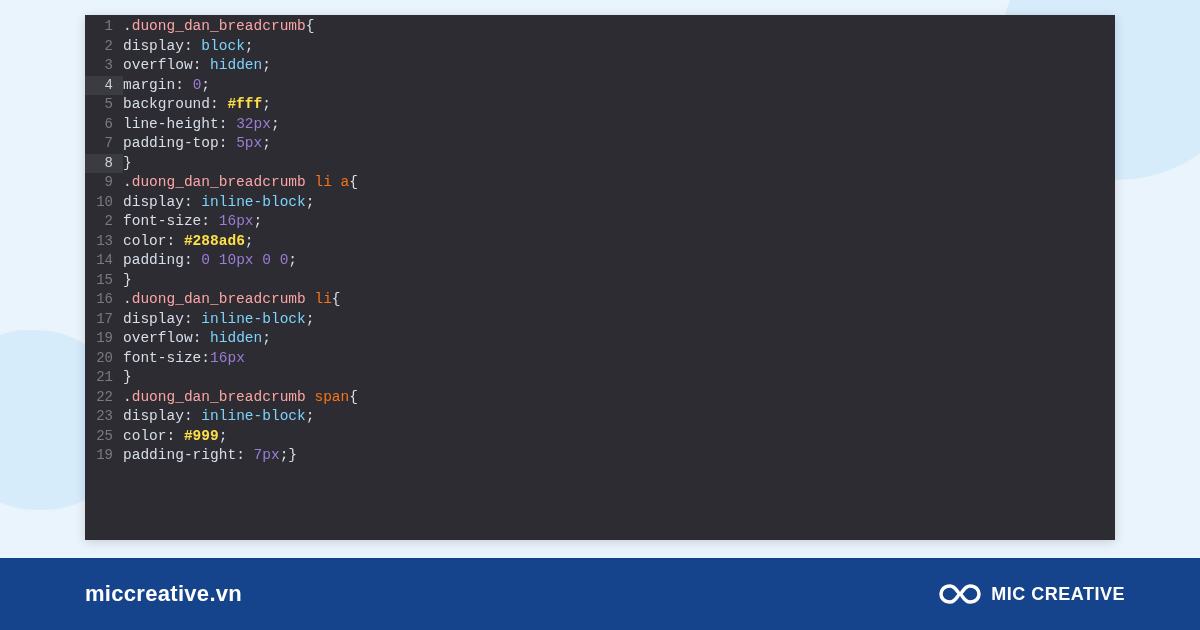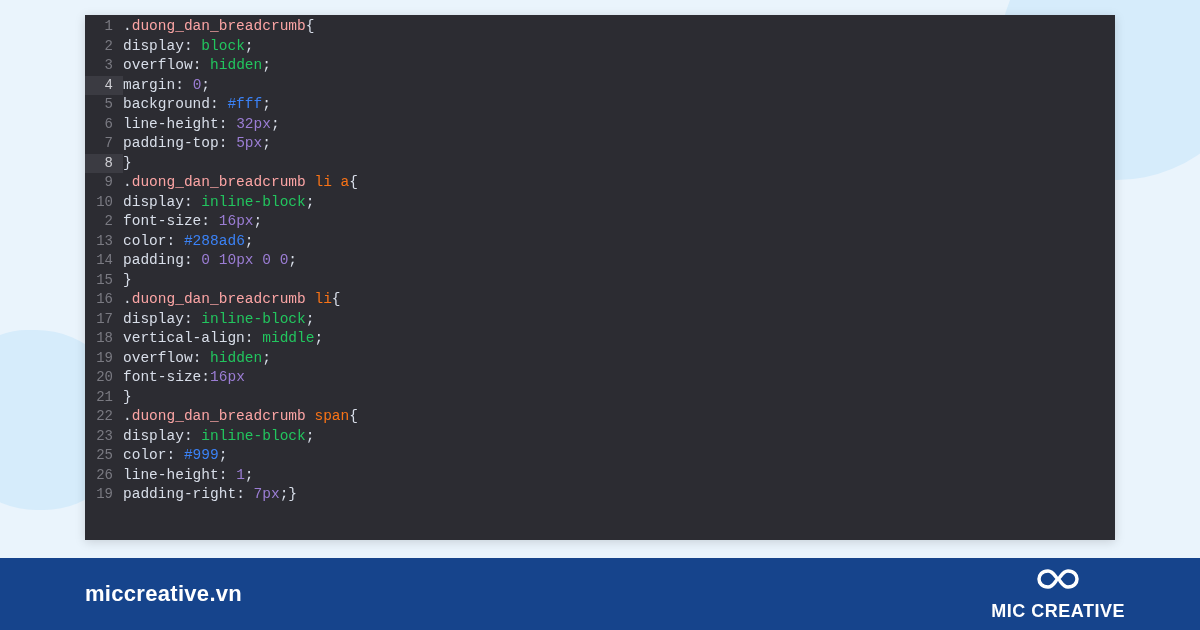--- a/index.html
+++ b/index.html
@@ -56,23 +56,23 @@
     user-select: none;
     font-size: 14px;
   }
   .gutter.active {
     background: #3b3b42;
     color: #cfcfd4;
   }
   .content { flex: 1; }
   .tok-sel     { color: #f97316; }  
   .tok-prop    { color: #d8dee9; margin-top: 8px; }  
-  .tok-val     { color: #22c55e; }  
+  .tok-val     { color: #7dd3fc; }  
   .tok-num     { color: #9b7dd4; }  
-  .tok-hex     { color: #3b82f6; }  
+  .tok-hex     { color: #fde047; font-weight: bold; }  
   .tok-punc    { color: #d8dee9; }  
   .tok-kclass  { color: #fca5a5; }  
   .footer {
     position: absolute;
     bottom: 0;
     left: 0;
     width: 1200px;
     height: 72px;
     background: #16448c;
     display: flex;
@@ -88,21 +88,20 @@
     letter-spacing: 0.3px;
   }
   .footer-logo {
     display: flex;
     align-items: center;
     gap: 10px;
     font-family: Arial, sans-serif;
     font-weight: 700;
     font-size: 18px;
     letter-spacing: 0.5px;
-    flex-direction: column;
   }
   .logo-mark svg { display: block; }
 </style>
 </head>
 <body>
 
 <div class="bg-shape-1"></div>
 <div class="bg-shape-2"></div>
 
 <div class="editor">
@@ -116,28 +115,26 @@
       <div class="line"><div class="gutter">7</div><div class="content"><span class="tok-prop">padding-top</span><span class="tok-punc">: </span><span class="tok-num">5px</span><span class="tok-punc">;</span></div></div>
       <div class="line"><div class="gutter active">8</div><div class="content"><span class="tok-punc">}</span></div></div>
       <div class="line"><div class="gutter">9</div><div class="content"><span class="tok-punc">.</span><span class="tok-kclass">duong_dan_breadcrumb</span><span class="tok-punc"> </span><span class="tok-sel">li</span><span class="tok-punc"> </span><span class="tok-sel">a</span><span class="tok-punc">{</span></div></div>
       <div class="line"><div class="gutter">10</div><div class="content"><span class="tok-prop">display</span><span class="tok-punc">: </span><span class="tok-val">inline-block</span><span class="tok-punc">;</span></div></div>
       <div class="line"><div class="gutter">2</div><div class="content"><span class="tok-prop">font-size</span><span class="tok-punc">: </span><span class="tok-num">16px</span><span class="tok-punc">;</span></div></div>
       <div class="line"><div class="gutter">13</div><div class="content"><span class="tok-prop">color</span><span class="tok-punc">: </span><span class="tok-hex">#288ad6</span><span class="tok-punc">;</span></div></div>
       <div class="line"><div class="gutter">14</div><div class="content"><span class="tok-prop">padding</span><span class="tok-punc">: </span><span class="tok-num">0</span><span class="tok-punc"> </span><span class="tok-num">10px</span><span class="tok-punc"> </span><span class="tok-num">0</span><span class="tok-punc"> </span><span class="tok-num">0</span><span class="tok-punc">;</span></div></div>
       <div class="line"><div class="gutter">15</div><div class="content"><span class="tok-punc">}</span></div></div>
       <div class="line"><div class="gutter">16</div><div class="content"><span class="tok-punc">.</span><span class="tok-kclass">duong_dan_breadcrumb</span><span class="tok-punc"> </span><span class="tok-sel">li</span><span class="tok-punc">{</span></div></div>
       <div class="line"><div class="gutter">17</div><div class="content"><span class="tok-prop">display</span><span class="tok-punc">: </span><span class="tok-val">inline-block</span><span class="tok-punc">;</span></div></div>
-      <div class="line"><div class="gutter">18</div><div class="content"><span class="tok-prop">vertical-align</span><span class="tok-punc">: </span><span class="tok-val">middle</span><span class="tok-punc">;</span></div></div>
       <div class="line"><div class="gutter">19</div><div class="content"><span class="tok-prop">overflow</span><span class="tok-punc">: </span><span class="tok-val">hidden</span><span class="tok-punc">;</span></div></div>
       <div class="line"><div class="gutter">20</div><div class="content"><span class="tok-prop">font-size</span><span class="tok-punc">:</span><span class="tok-num">16px</span></div></div>
       <div class="line"><div class="gutter">21</div><div class="content"><span class="tok-punc">}</span></div></div>
       <div class="line"><div class="gutter">22</div><div class="content"><span class="tok-punc">.</span><span class="tok-kclass">duong_dan_breadcrumb</span><span class="tok-punc"> </span><span class="tok-sel">span</span><span class="tok-punc">{</span></div></div>
       <div class="line"><div class="gutter">23</div><div class="content"><span class="tok-prop">display</span><span class="tok-punc">: </span><span class="tok-val">inline-block</span><span class="tok-punc">;</span></div></div>
       <div class="line"><div class="gutter">25</div><div class="content"><span class="tok-prop">color</span><span class="tok-punc">: </span><span class="tok-hex">#999</span><span class="tok-punc">;</span></div></div>
-      <div class="line"><div class="gutter">26</div><div class="content"><span class="tok-prop">line-height</span><span class="tok-punc">: </span><span class="tok-num">1</span><span class="tok-punc">;</span></div></div>
       <div class="line"><div class="gutter">19</div><div class="content"><span class="tok-prop">padding-right</span><span class="tok-punc">: </span><span class="tok-num">7px</span><span class="tok-punc">;}</span></div></div>
     </div>
 </div>
 
 <div class="footer">
   <div class="footer-url">miccreative.vn</div>
   <div class="footer-logo">
     <span class="logo-mark">
       <svg width="42" height="24" viewBox="0 0 42 24" fill="none">
         <path d="M11 4 C5 4 2 8 2 12 C2 16 5 20 11 20 C17 20 19 12 21 12 C23 12 25 20 31 20 C37 20 40 16 40 12 C40 8 37 4 31 4 C25 4 23 12 21 12 C19 12 17 4 11 4 Z" stroke="#fff" stroke-width="3.5" fill="none" stroke-linejoin="round"></path>

